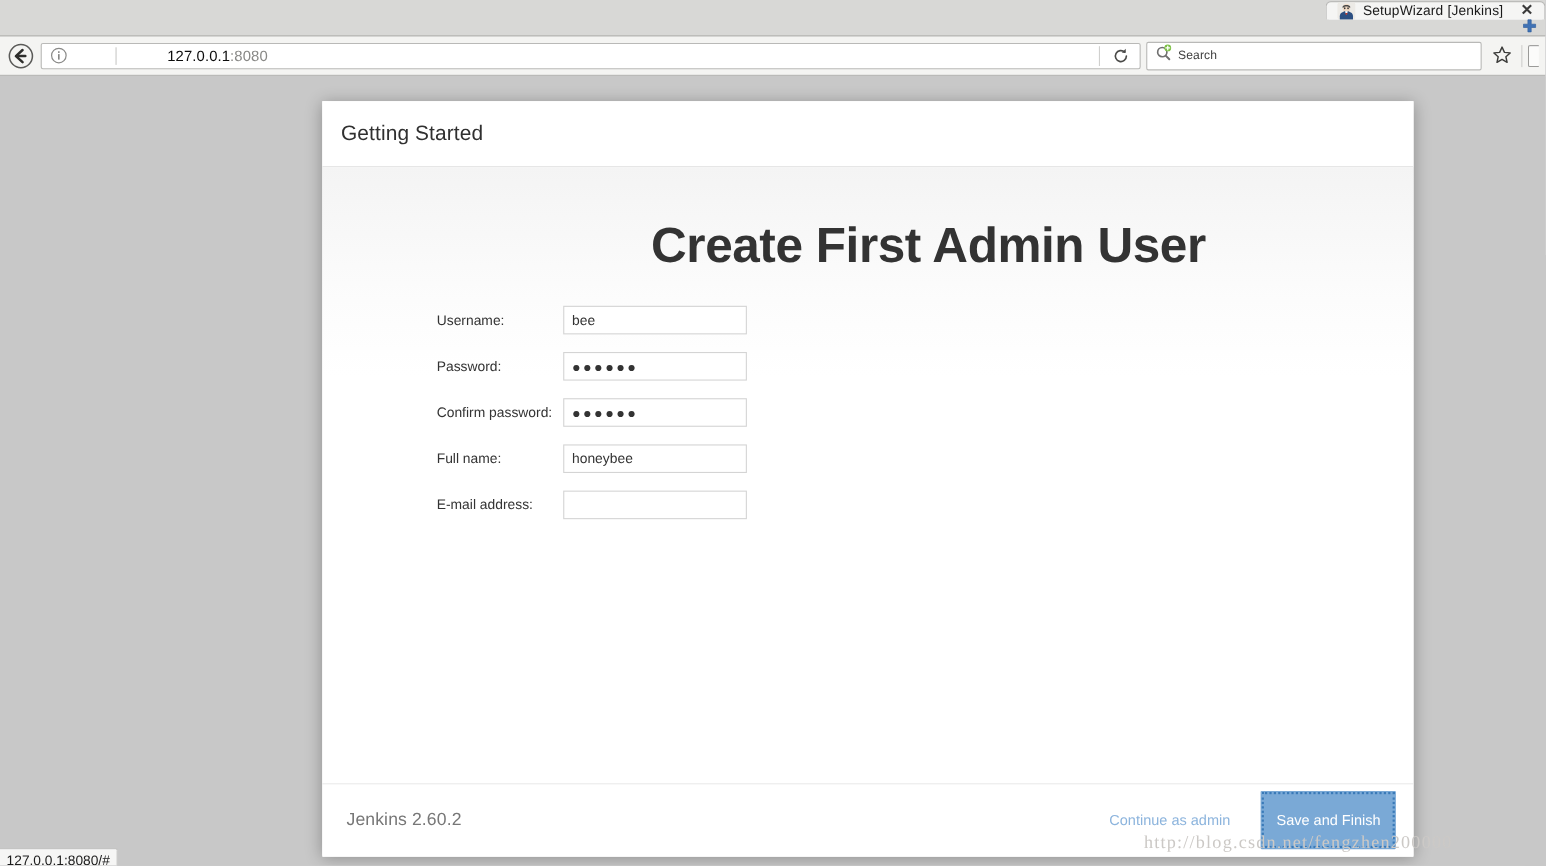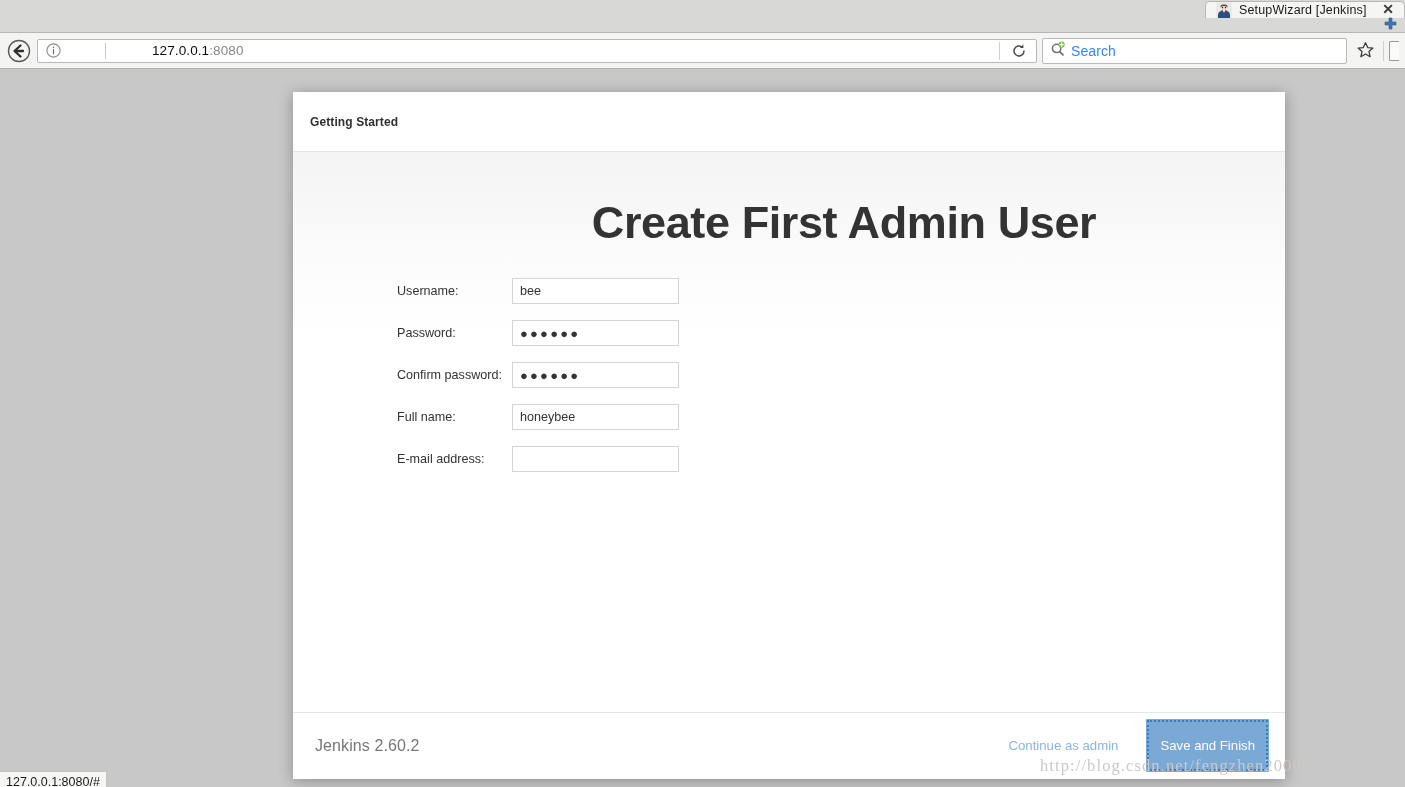--- a/index.html
+++ b/index.html
@@ -125,21 +125,21 @@
     height: 26px;
     background: #fff;
     border: 1px solid #b9b9b7;
     border-radius: 2px;
     display: flex;
     align-items: center;
     padding: 0 7px;
     gap: 5px;
     flex: 0 0 305px;
   }
-  .search-ph { font-size: 14px; color: #3b82f6; letter-spacing: .1px;}
+  .search-ph { font-size: 11px; color: #404040; letter-spacing: .1px;}
   .star-btn { width: 26px; height: 26px; display:flex; align-items:center; justify-content:center; flex:0 0 26px;}
   .chrome-sep-v { width:1px; height:20px; background:#cfcfcd; }
   .menu-edge {
     width: 10px; height: 20px;
     border: 1px solid #9a9a98;
     border-right: none;
     border-radius: 2px 0 0 2px;
     background: #fbfbfa;
   }
 
@@ -165,22 +165,22 @@
   }
   #wizard-header {
     height: 60px;
     background: #fff;
     border-bottom: 1px solid #e4e4e4;
     display: flex;
     align-items: center;
     padding-left: 17px;
   }
   #wizard-header .htitle {
-    font-size: 12px;
-    font-weight: bold;
+    font-size: 19px;
+    font-weight: normal;
     color: #303030;
     letter-spacing: .1px;
   }
   #wizard-body {
     height: 560px;
     background: linear-gradient(to bottom, #f4f4f4 0px, #f8f8f8 60px, #fcfcfc 120px, #ffffff 190px, #ffffff 100%);
     padding: 0;
     position: relative;
     overflow: hidden;
   }

